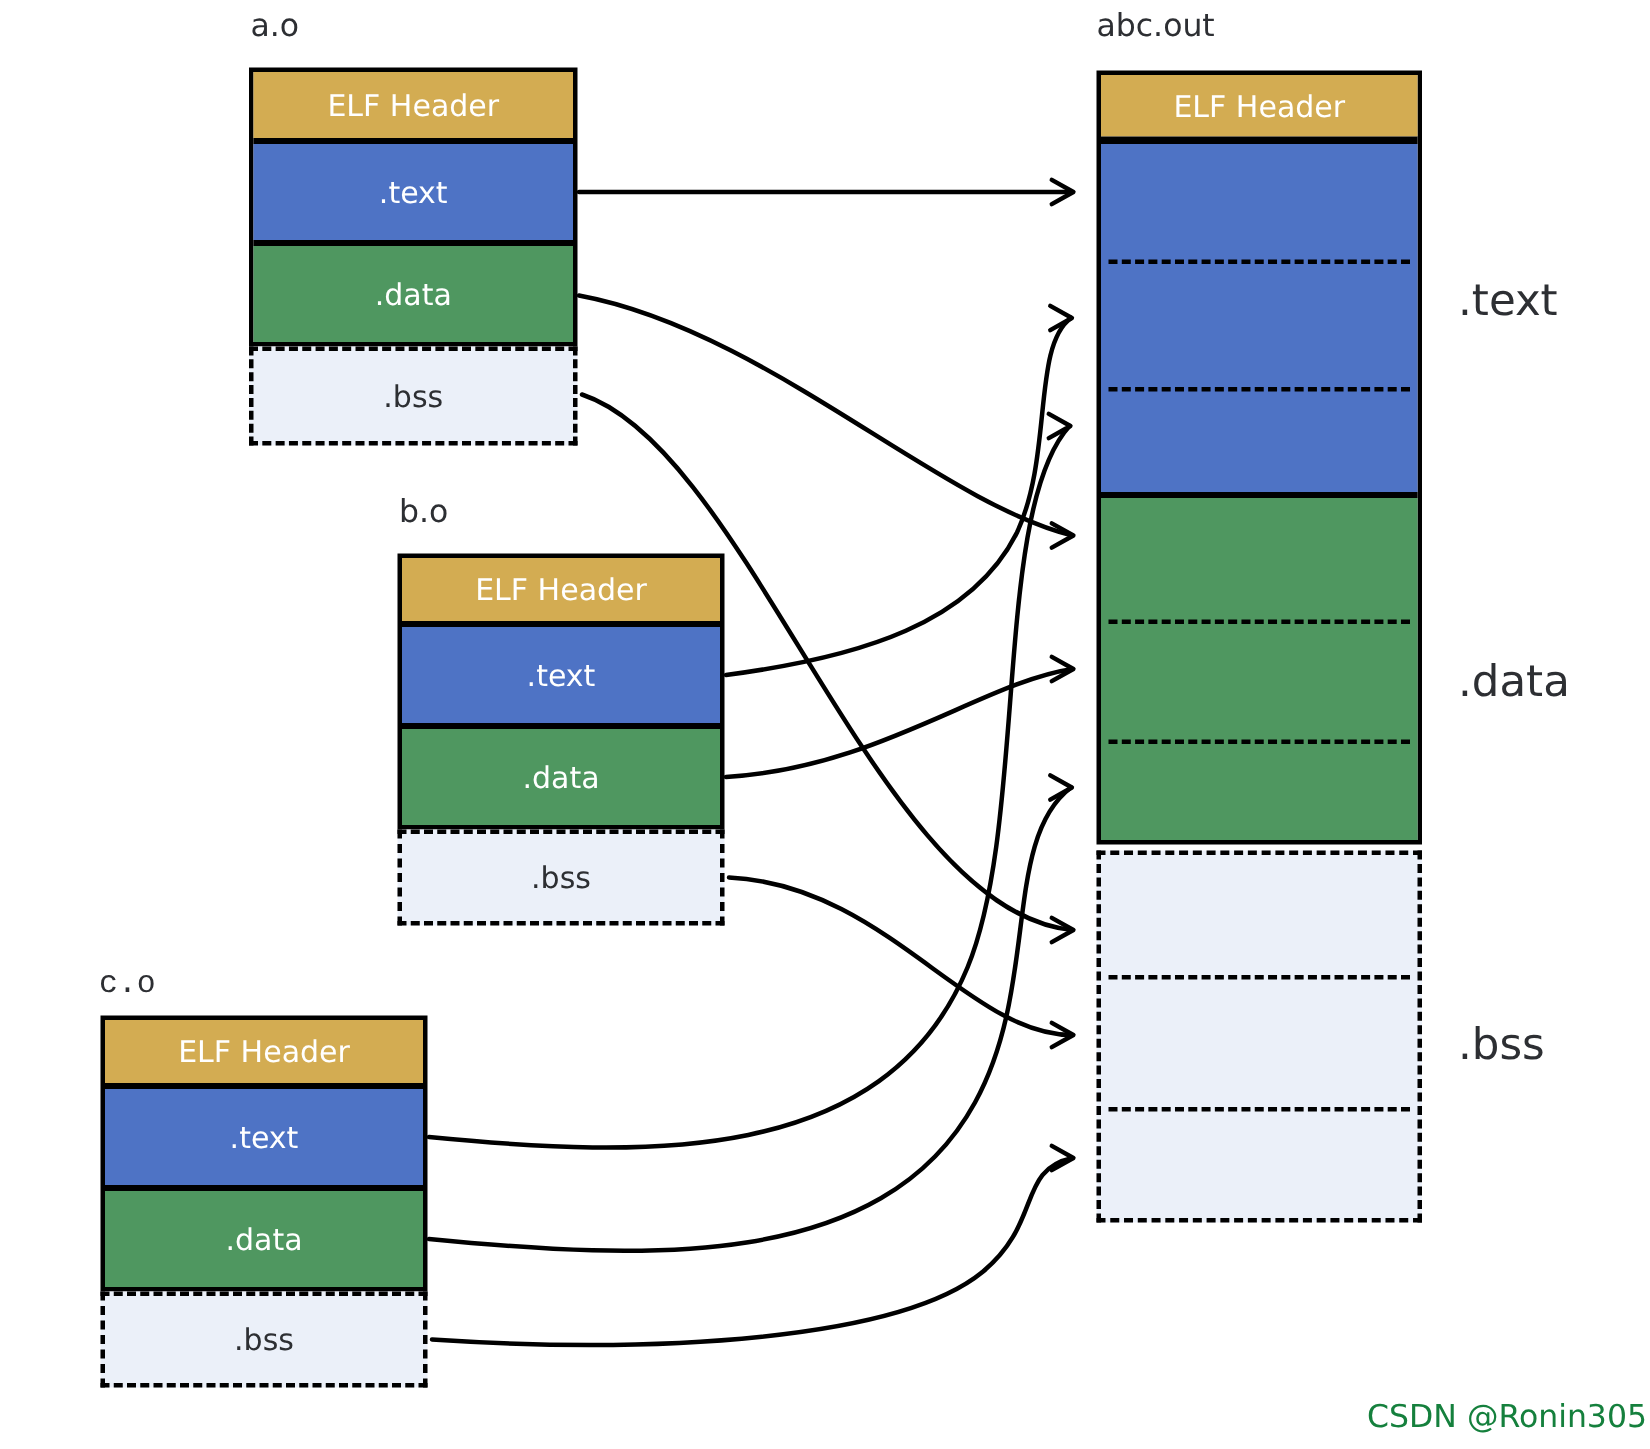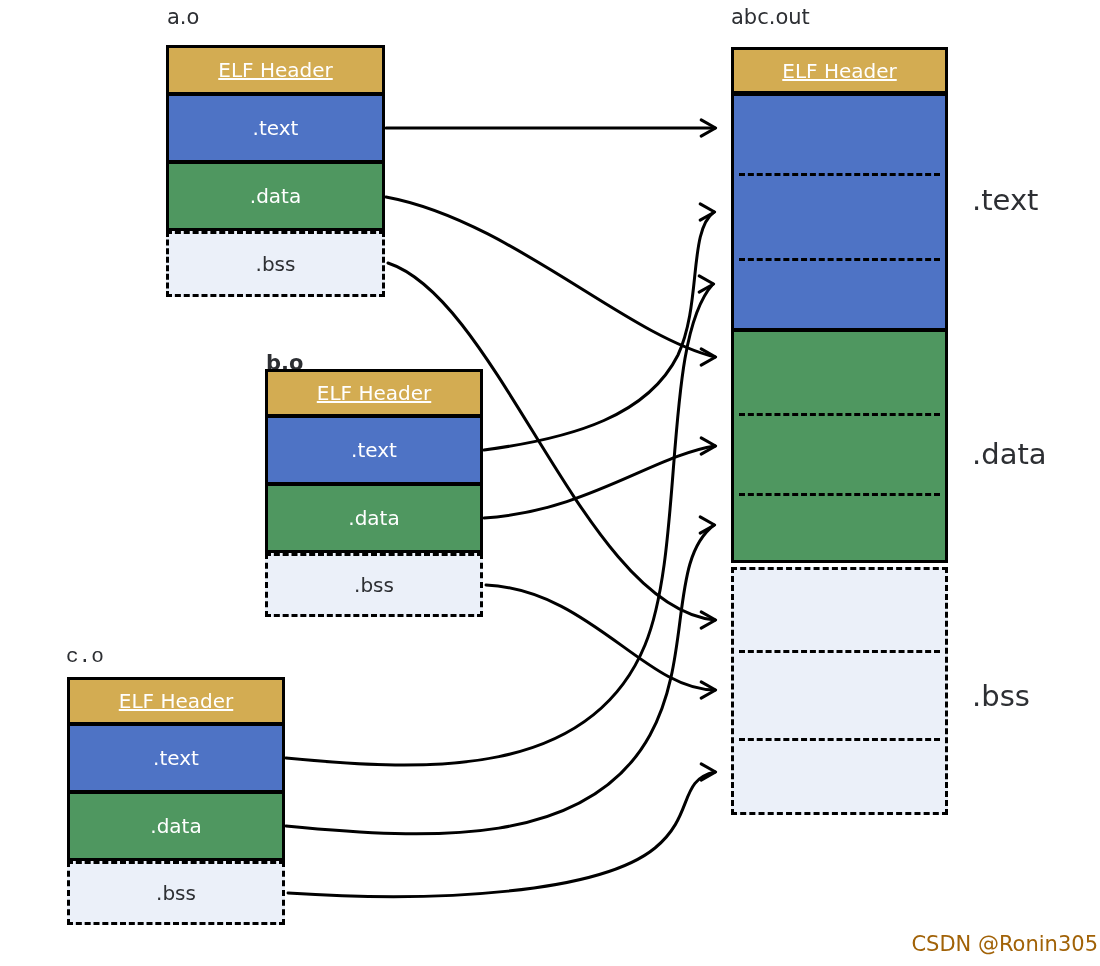--- a/index.html
+++ b/index.html
@@ -3,47 +3,47 @@
 <meta charset="utf-8">
 <style>
   html,body{margin:0;padding:0;background:#ffffff;}
   .canvas{
     position:relative;width:1100px;height:966px;background:#fff;
     font-family:"DejaVu Sans","Liberation Sans",sans-serif;overflow:hidden;
   }
   .file-label{position:absolute;font-size:21px;color:#2d2f33;line-height:1.2;}
   .obox{position:absolute;border:3px solid #000;box-sizing:border-box;background:#fff;}
   .sec{display:flex;align-items:center;justify-content:center;font-size:20px;color:#ffffff;}
-  .hdr{background:var(--elf-header,#d3ac52);text-decoration:underline;}
+  .hdr{background:var(--elf-header,#d3ac52);}
   .txt{background:var(--text-section,#4e73c5);}
   .dat{background:var(--data-section,#4f9760);}
   .div4{height:4px;background:#000;}
   .region{position:relative;}
   .text-region{background:var(--text-section,#4e73c5);}
   .data-region{background:var(--data-section,#4f9760);}
   .dashline{position:absolute;left:5px;right:5px;height:0;border-top:3px dashed #000;}
   .bssbox{
     position:absolute;border:3px dashed #000;box-sizing:border-box;
     background:var(--bss-section,#ebf0f9);
     display:flex;align-items:center;justify-content:center;
     font-size:20px;color:#2d2f33;
   }
   .bssbox.plain{display:block;position:absolute;}
   .side-label{position:absolute;font-size:29px;color:#2d2f33;}
-  .watermark{position:absolute;right:2px;top:932px;font-size:21px;color:#a16207;}
+  .watermark{position:absolute;right:2px;top:932px;font-size:21px;color:#15803d;}
   svg.links{position:absolute;left:0;top:0;pointer-events:none;}
 </style>
 </head>
 <body>
 
 <div class="canvas">
 
   <div class="file-label" style="left:167px;top:5px;">a.o</div>
   <div class="file-label" style="left:731px;top:5px;">abc.out</div>
-  <div class="file-label" style="left:266px;top:351px;font-weight:bold;">b.o</div>
+  <div class="file-label" style="left:266px;top:329px;">b.o</div>
   <div class="file-label" style="left:66px;top:644px;font-family:Liberation Mono, monospace;">c.o</div>
 
   <div class="obox" style="left:166px;top:45px;width:219px;height:186px;">
     <div class="sec hdr" style="height:44px;">ELF Header</div>
     <div class="div4"></div>
     <div class="sec txt" style="height:64px;">.text</div>
     <div class="div4"></div>
     <div class="sec dat" style="height:64px;">.data</div>
   </div>
   <div class="bssbox" style="left:166px;top:231px;width:219px;height:66px;">.bss</div>

